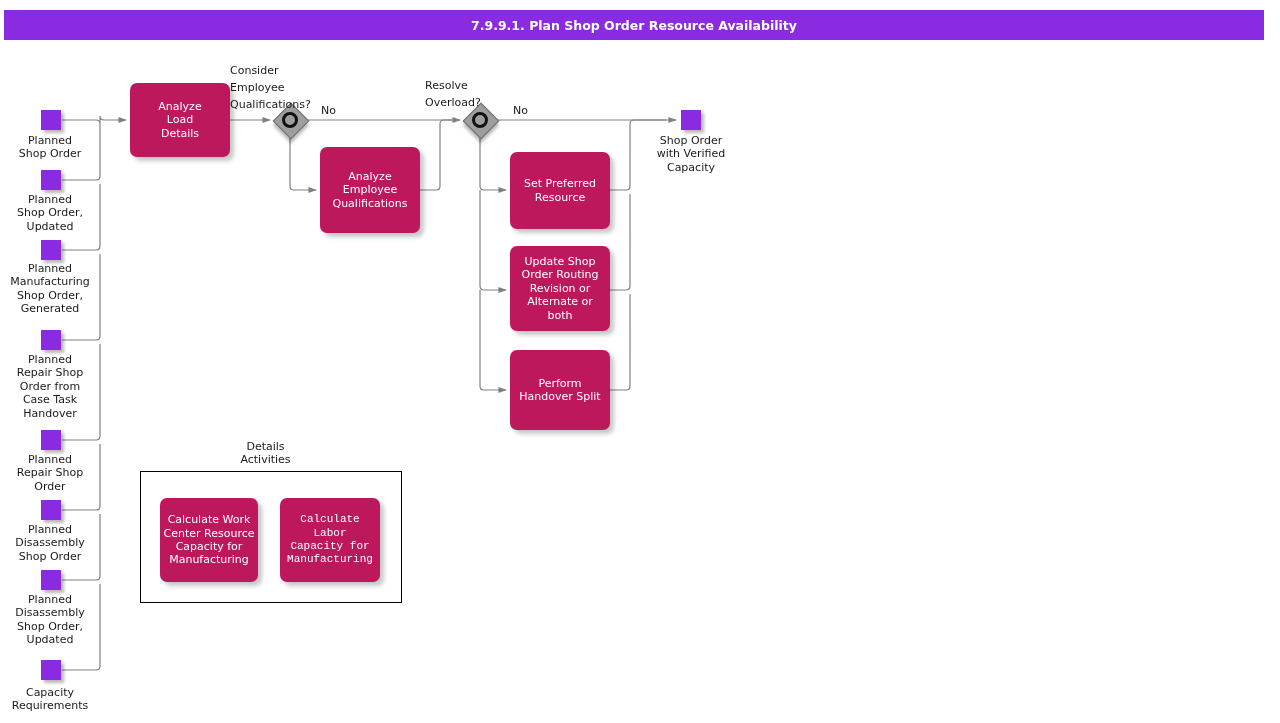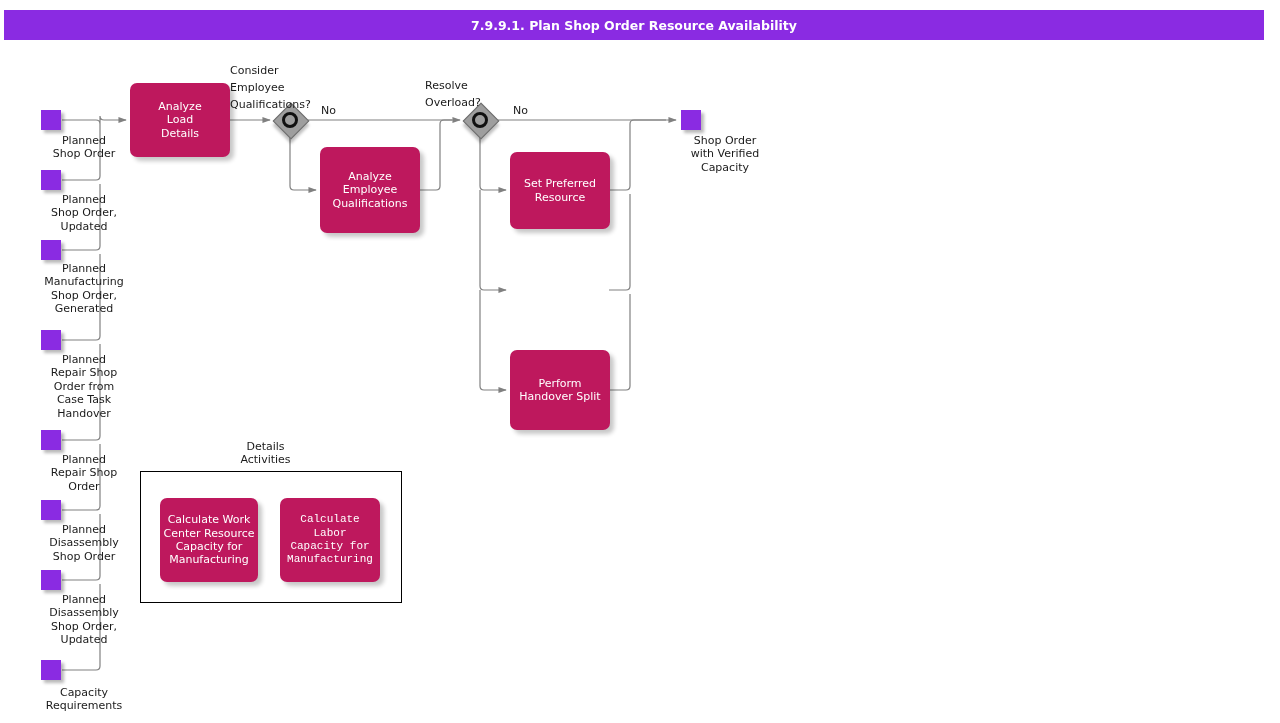--- a/index.html
+++ b/index.html
@@ -30,21 +30,20 @@
     position:absolute;width:20px;height:20px;
     background:#8A2BE2;
     box-shadow:3px 3px 3px rgba(0,0,0,0.28);
   }
   .dataobj-label{
     position:absolute;
     text-align:center;
     font-size:11px;line-height:13.4px;
     color:#1a1a1a;
     white-space:pre-line;
-    padding-left:34px;
   }
 
   
   .act{
     position:absolute;
     background:#be185d;
     border-radius:7px;
     box-shadow:4px 4px 4px rgba(0,0,0,0.22);
     color:#ffffff;
     font-size:11px;line-height:13.4px;
@@ -188,20 +187,25 @@
 Load
 Details</div>
 
   <div class="act" style="left:320px;top:147px;width:100px;height:86px;">Analyze
 Employee
 Qualifications</div>
 
   <div class="act" style="left:510px;top:152px;width:100px;height:77px;">Set Preferred
 Resource</div>
 
+  <div class="act" style="left:510px;top:246px;width:100px;height:85px;">Update Shop
+Order Routing
+Revision or
+Alternate or
+both</div>
 
   <div class="act" style="left:510px;top:350px;width:100px;height:80px;">Perform
 Handover Split</div>
 
   <div class="gw" style="left:273px;top:103px;">
     <div class="dia"></div>
     <div class="ring"></div>
   </div>
   <div class="gw-label" style="left:230px;top:62px;width:120px;">Consider
 Employee

